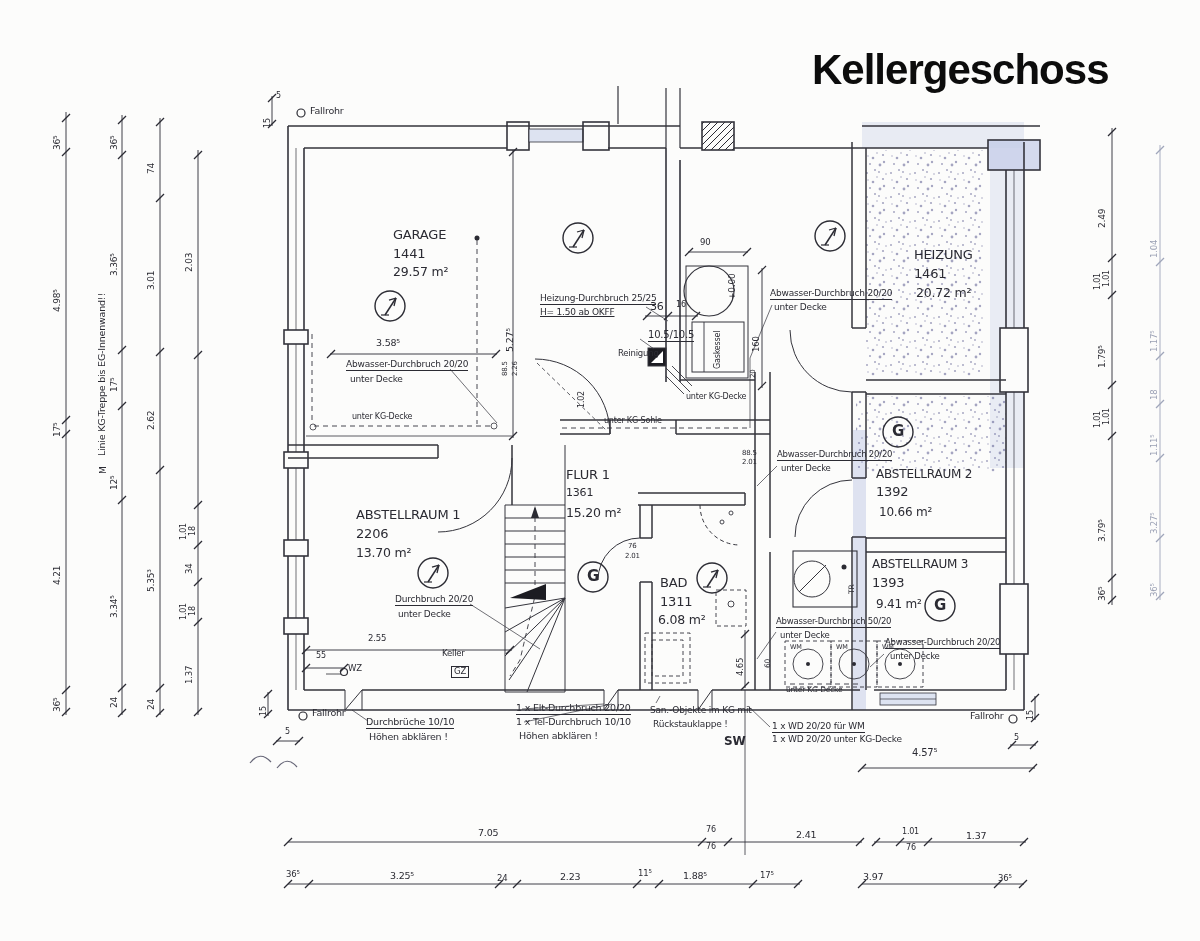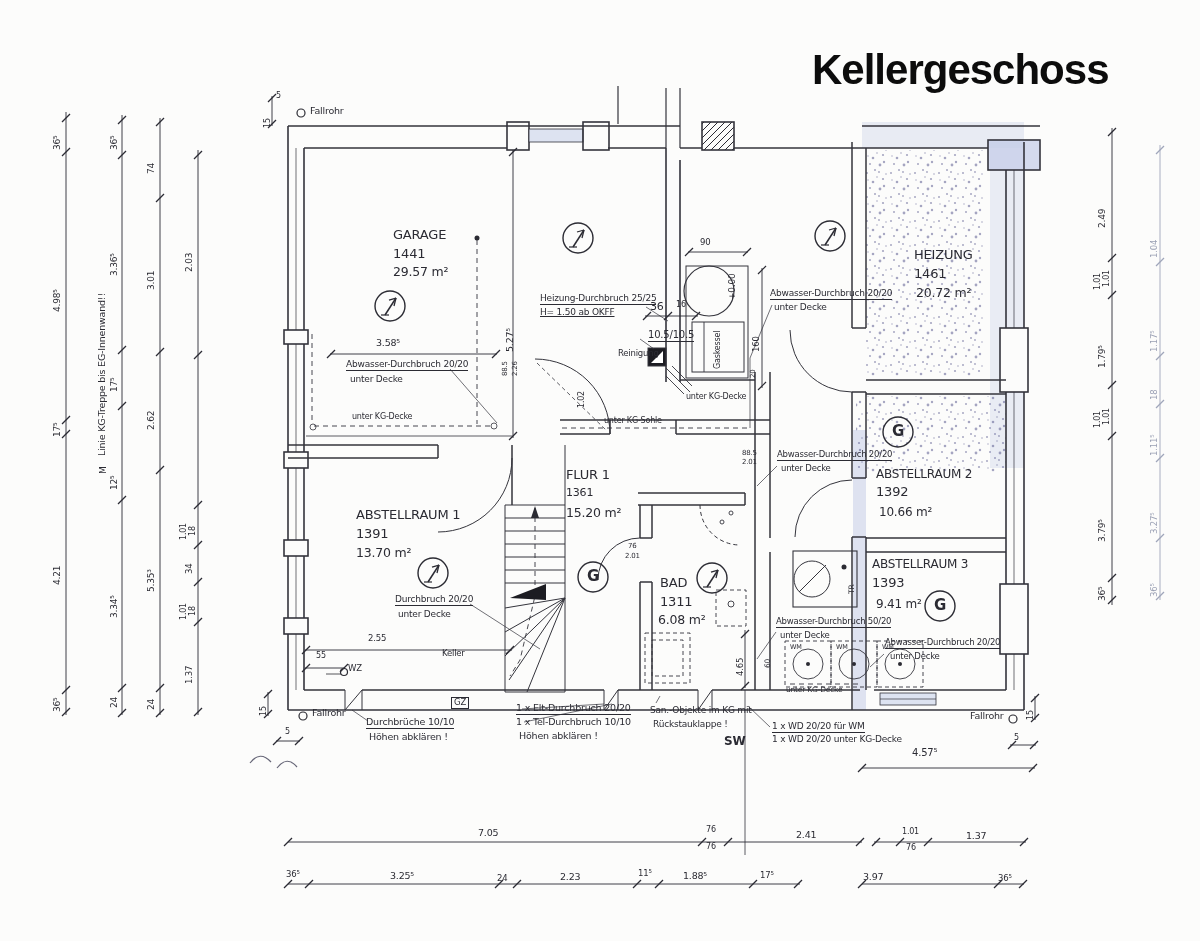--- a/index.html
+++ b/index.html
@@ -350,21 +350,21 @@
       <div class="lbl" style="left: 393px; top: 228px; font-size: 13px;">GARAGE</div>
       <div class="lbl" style="left: 393px; top: 247px; font-size: 13px;">1441</div>
       <div class="lbl" style="left: 393px; top: 266px; font-size: 12.5px;">29.57 m²</div>
       <div class="lbl" style="left: 914px; top: 248px; font-size: 13px;">HEIZUNG</div>
       <div class="lbl" style="left: 914px; top: 267px; font-size: 13px;">1461</div>
       <div class="lbl" style="left: 916px; top: 287px; font-size: 12.5px;">20.72 m²</div>
       <div class="lbl" style="left: 566px; top: 468px; font-size: 13px;">FLUR 1</div>
       <div class="lbl" style="left: 566px; top: 487px; font-size: 11px;">1361</div>
       <div class="lbl" style="left: 566px; top: 507px; font-size: 12.5px;">15.20 m²</div>
       <div class="lbl" style="left: 356px; top: 508px; font-size: 13px;">ABSTELLRAUM 1</div>
-      <div class="lbl" style="left: 356px; top: 527px; font-size: 13px;">1391</div>
+      <div class="lbl" style="left: 356px; top: 527px; font-size: 13px;">2206</div>
       <div class="lbl" style="left: 356px; top: 547px; font-size: 12.5px;">13.70 m²</div>
       <div class="lbl" style="left: 660px; top: 576px; font-size: 13px;">BAD</div>
       <div class="lbl" style="left: 660px; top: 595px; font-size: 13px;">1311</div>
       <div class="lbl" style="left: 658px; top: 614px; font-size: 12.5px;">6.08 m²</div>
       <div class="lbl" style="left: 876px; top: 468px; font-size: 12px;">ABSTELLRAUM 2</div>
       <div class="lbl" style="left: 876px; top: 485px; font-size: 13px;">1392</div>
       <div class="lbl" style="left: 879px; top: 506px; font-size: 12px;">10.66 m²</div>
       <div class="lbl" style="left: 872px; top: 558px; font-size: 12px;">ABSTELLRAUM 3</div>
       <div class="lbl" style="left: 872px; top: 576px; font-size: 13px;">1393</div>
       <div class="lbl" style="left: 876px; top: 598px; font-size: 12px;">9.41 m²</div>
@@ -397,21 +397,21 @@
       <div class="lbl" style="left: 369px; top: 732px; font-size: 9.5px;">Höhen abklären !</div>
       <div class="lbl u" style="left: 516px; top: 703px; font-size: 9.5px;">1 x Elt-Durchbruch 20/20</div>
       <div class="lbl" style="left: 516px; top: 717px; font-size: 9.5px;">1 x Tel-Durchbruch 10/10</div>
       <div class="lbl" style="left: 519px; top: 731px; font-size: 9.5px;">Höhen abklären !</div>
       <div class="lbl" style="left: 650px; top: 706px; font-size: 9px;">San.-Objekte im KG mit</div>
       <div class="lbl" style="left: 653px; top: 720px; font-size: 9px;">Rückstauklappe !</div>
       <div class="lbl u" style="left: 772px; top: 722px; font-size: 9px;">1 x WD 20/20 für WM</div>
       <div class="lbl" style="left: 772px; top: 735px; font-size: 9px;">1 x WD 20/20 unter KG-Decke</div>
       <div class="lbl b" style="left: 724px; top: 735px; font-size: 12px;">SW</div>
       <div class="lbl" style="left: 442px; top: 649px; font-size: 8.5px;">Keller</div>
-      <div class="lbl x" style="left: 451px; top: 666px; font-size: 8.5px; margin-top: 31px;">GZ</div>
+      <div class="lbl x" style="left: 451px; top: 666px; font-size: 8.5px;">GZ</div>
       <div class="lbl" style="left: 348px; top: 664px; font-size: 8.5px;">WZ</div>
       <div class="lbl" style="left: 790px; top: 644px; font-size: 6.5px;">WM</div>
       <div class="lbl" style="left: 836px; top: 644px; font-size: 6.5px;">WM</div>
       <div class="lbl" style="left: 882px; top: 644px; font-size: 6.5px;">WM</div>
       <div class="lbl r" style="left: 848px; top: 594px; font-size: 7.5px;">TR</div>
       <div class="lbl r" style="left: 97px; top: 456px; font-size: 9.5px;">Linie KG-Treppe bis EG-Innenwand!!</div>
       <div class="lbl r" style="left: 99px; top: 474px; font-size: 9px;">M</div>
       <div class="lbl g" style="left: 587px; top: 569px; font-size: 15px;">G</div>
       <div class="lbl g" style="left: 892px; top: 424px; font-size: 15px;">G</div>
       <div class="lbl g" style="left: 934px; top: 598px; font-size: 15px;">G</div>

